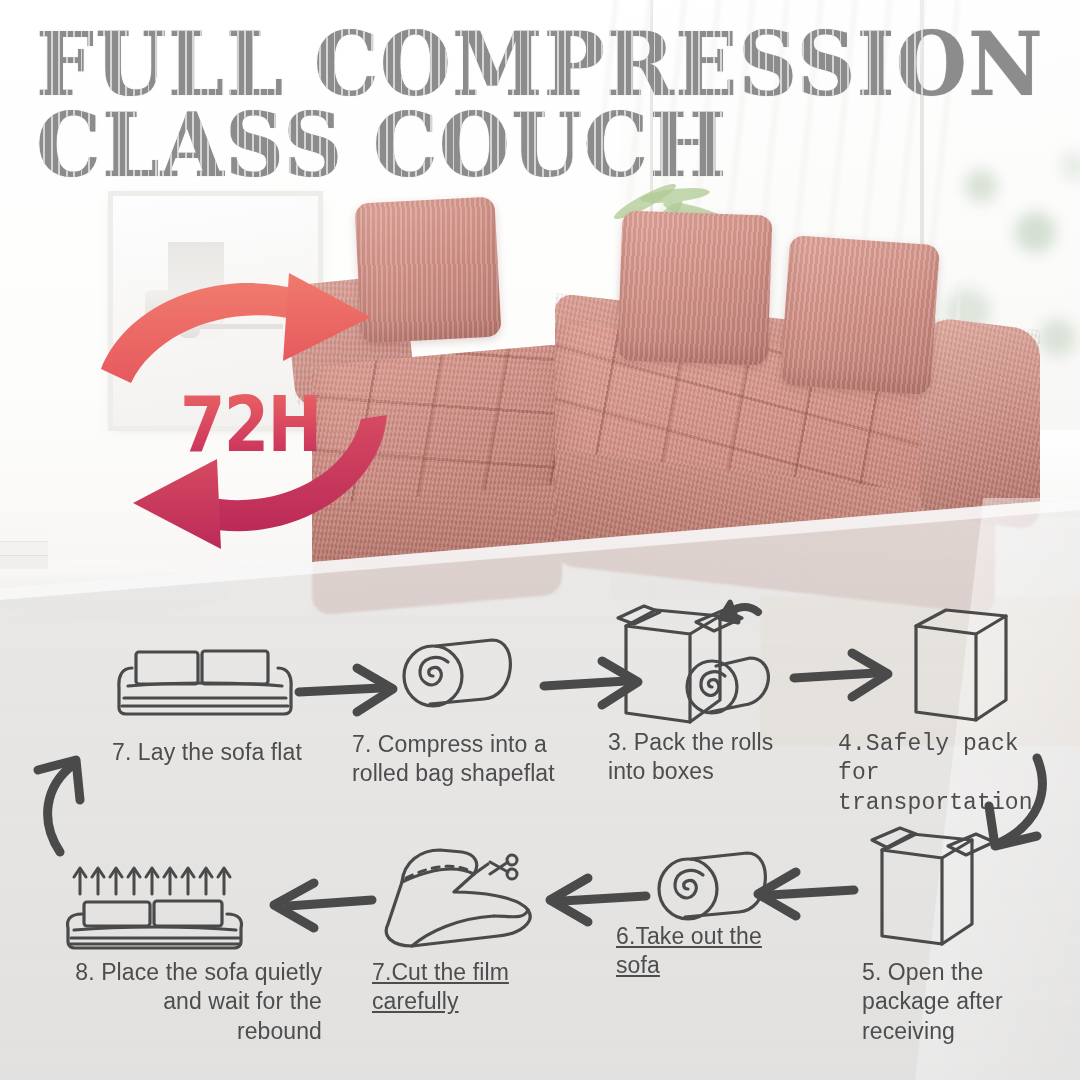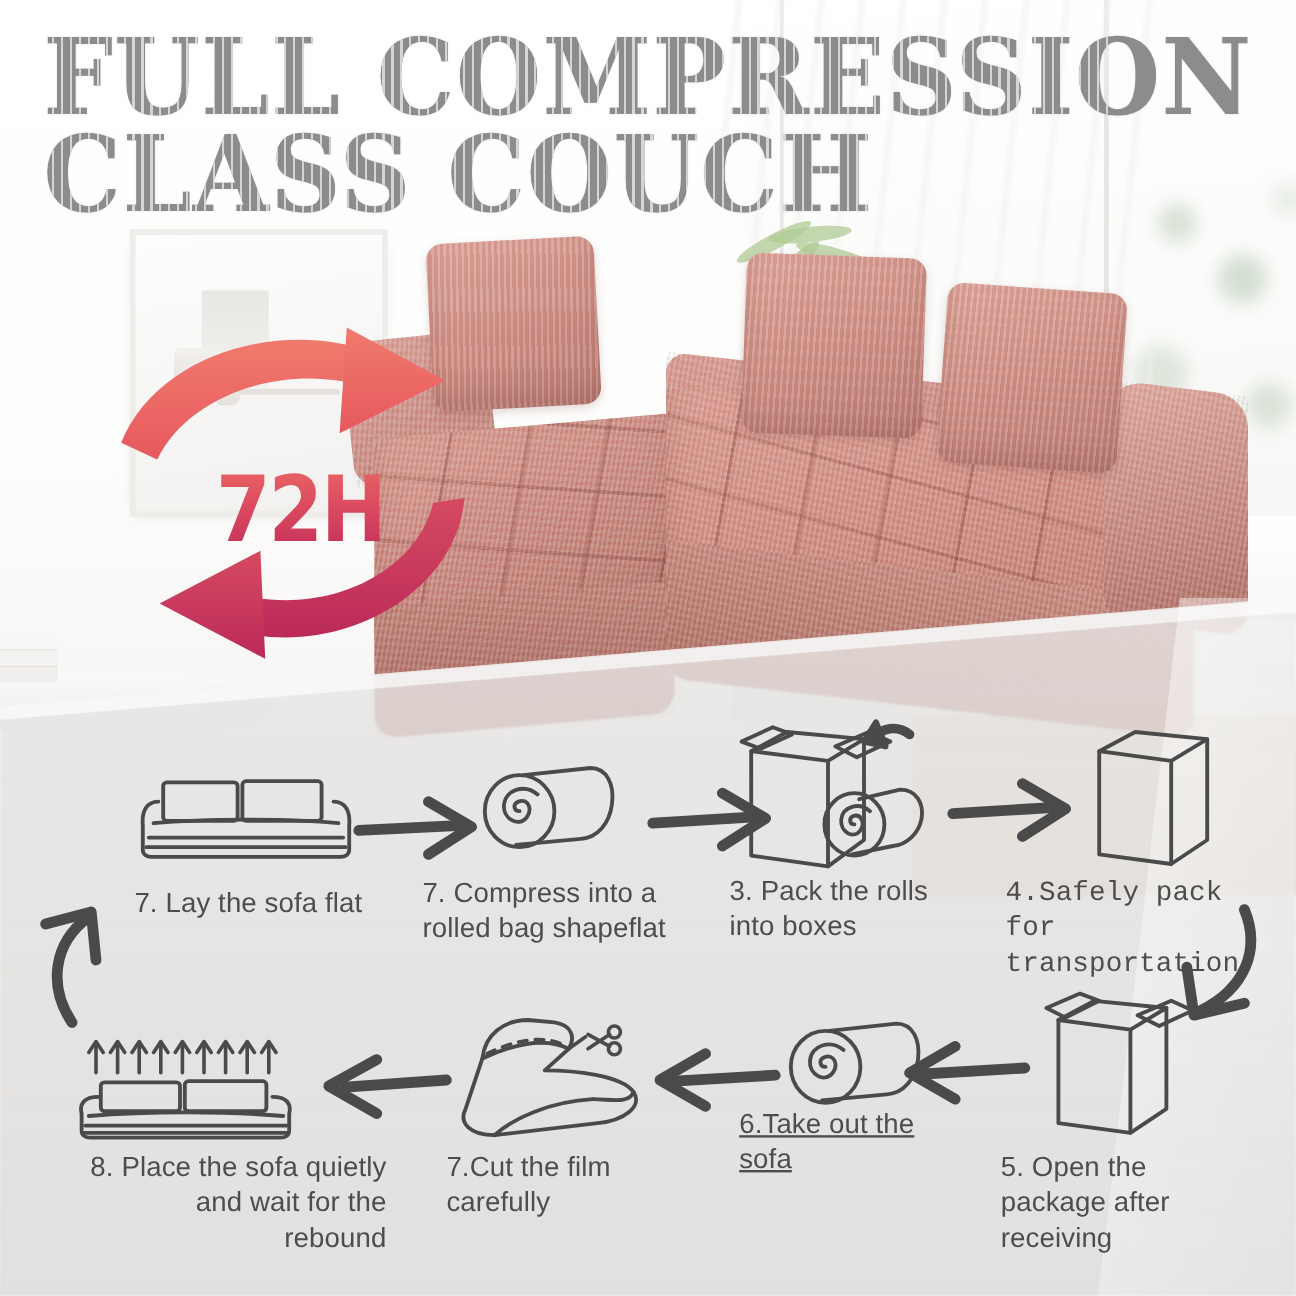--- a/index.html
+++ b/index.html
@@ -468,21 +468,21 @@
     <div class="step">
       <div class="step-icon" style="left:862px;top:820px;">
         <svg width="130" height="130" viewBox="0 0 130 130" fill="none" stroke="#4a4a4a" stroke-width="3.2" stroke-linecap="round" stroke-linejoin="round">
           <path d="M20,30 L20,116 L80,124 L80,38 Z"></path>
           <path d="M80,38 L110,20 L110,104 L80,124"></path>
           <path d="M20,30 L50,14 L110,20"></path>
           <path d="M10,20 L38,8 L54,14 L26,28 Z"></path>
           <path d="M86,26 L114,14 L132,22 L104,35 Z"></path>
         </svg>
       </div>
-      <div class="step-label" style="left:834px;top:958px;width:190px;">5. Open the package after receiving</div>
+      <div class="step-label" style="left:862px;top:958px;width:190px;">5. Open the package after receiving</div>
     </div>
 
     <div class="conn" style="left:748px;top:866px;">
       <svg width="110" height="56" viewBox="0 0 110 56" fill="none" stroke="#4a4a4a" stroke-width="9" stroke-linecap="round" stroke-linejoin="round">
         <path d="M106,24 L22,29"></path>
           <path d="M48,6 L10,28 L48,50"></path>
       </svg>
     </div>
 
     <div class="step">
@@ -515,21 +515,21 @@
           <path d="M48,38 C68,28 92,22 110,30" stroke-dasharray="7 7" stroke-width="3"></path>
 
           <g stroke-width="3">
             <path d="M132,22 L150,32"></path>
             <path d="M132,34 L150,22"></path>
             <circle cx="154" cy="20" r="5"></circle>
             <circle cx="154" cy="34" r="5"></circle>
           </g>
         </svg>
       </div>
-      <div class="step-label" style="left:372px;top:958px;width:180px;">7.Cut the film carefully</div>
+      <div class="step-label" style="left:372px;top:958px;width:180px;text-decoration:underline;">7.Cut the film carefully</div>
     </div>
 
     <div class="conn" style="left:262px;top:878px;">
       <svg width="115" height="56" viewBox="0 0 115 56" fill="none" stroke="#4a4a4a" stroke-width="9" stroke-linecap="round" stroke-linejoin="round">
         <path d="M110,22 L26,28"></path>
           <path d="M52,5 L12,27 L52,50"></path>
       </svg>
     </div>
 
     <div class="step">

